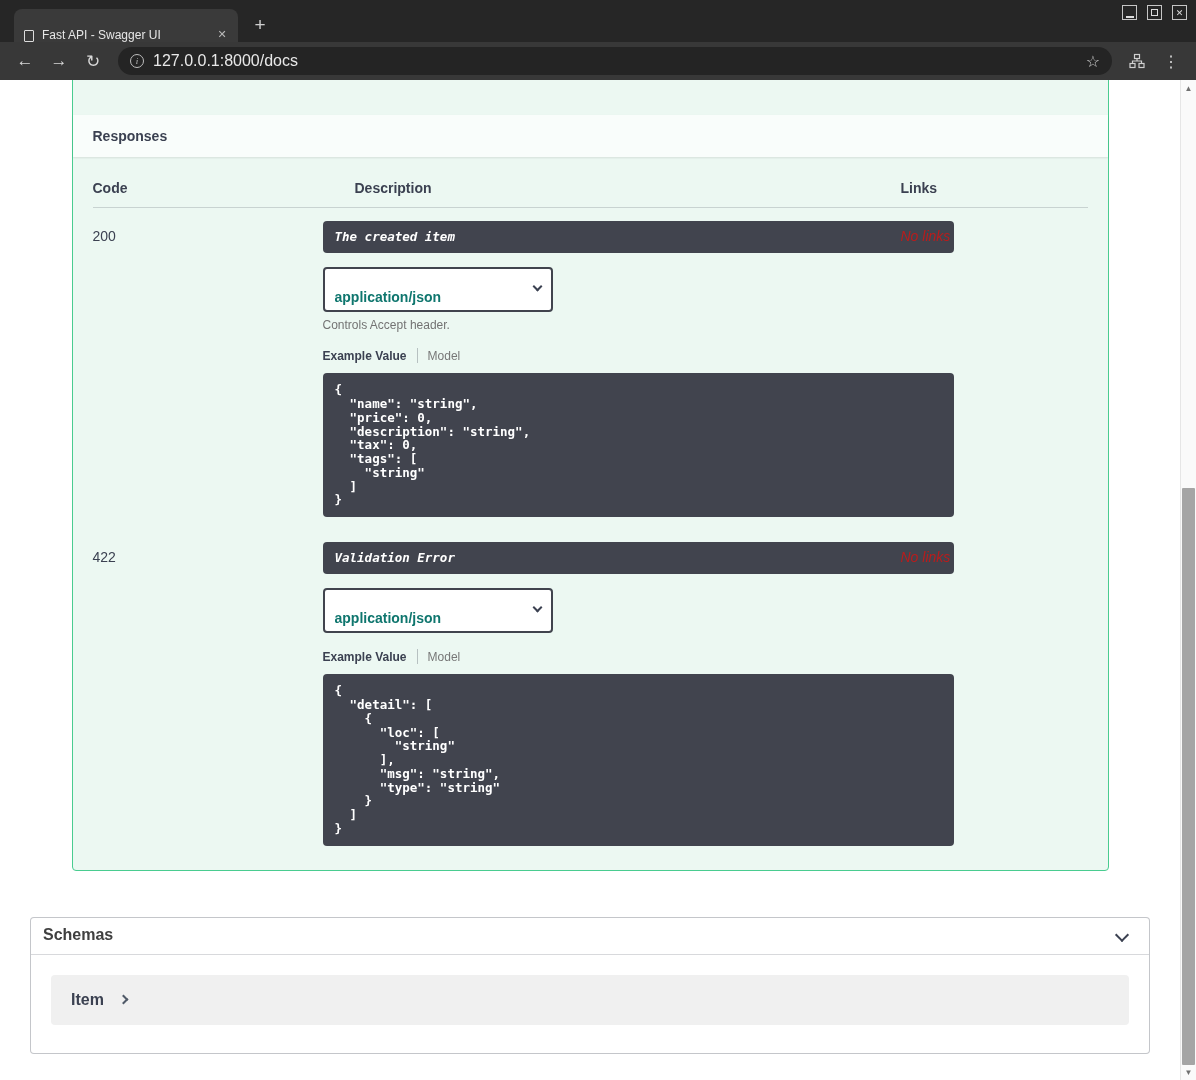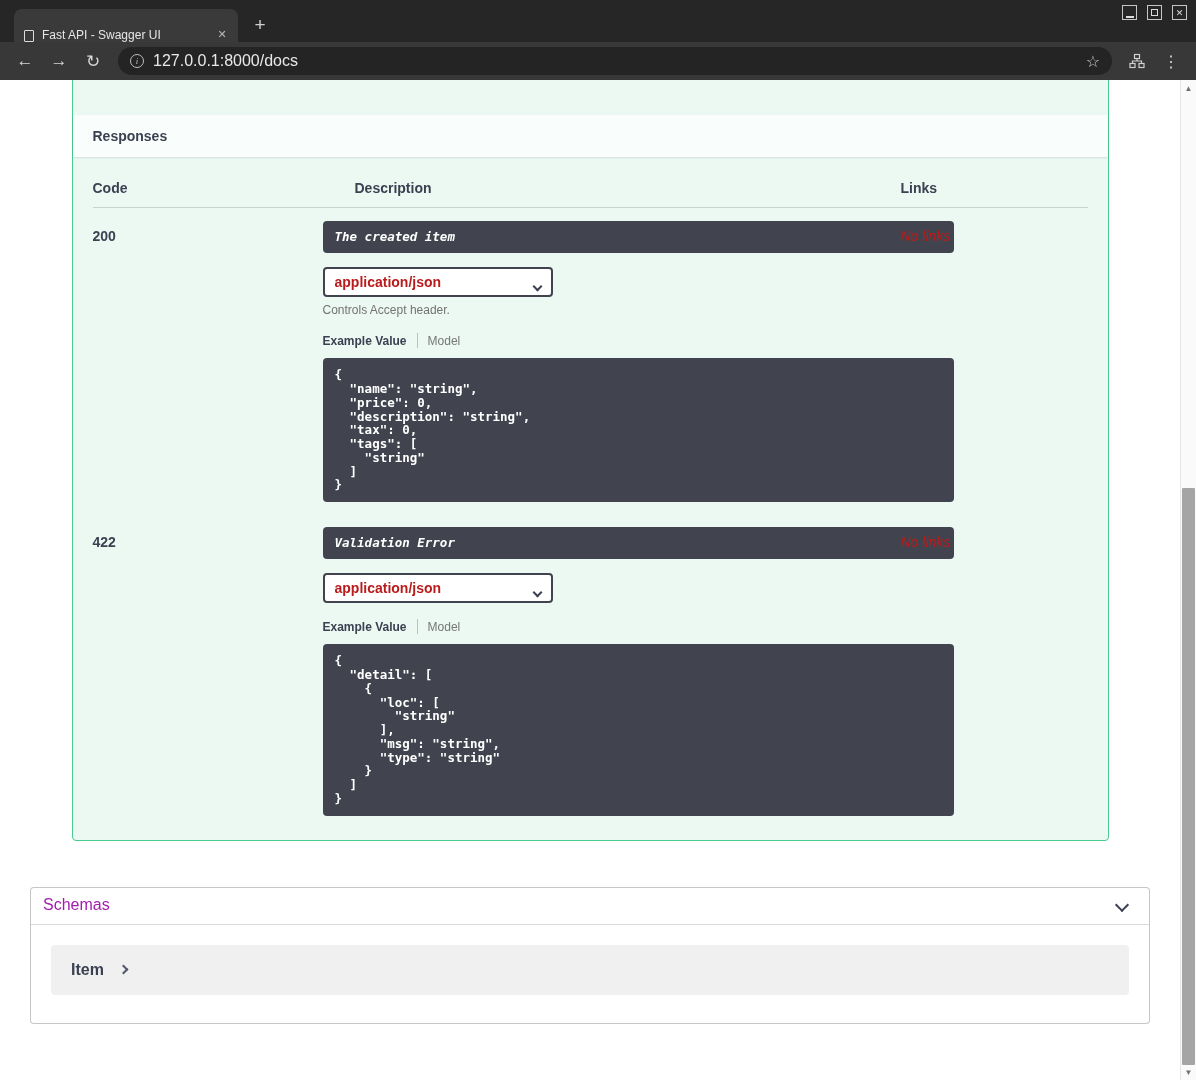--- a/index.html
+++ b/index.html
@@ -43,48 +43,48 @@
   .opblock { width:1037px; margin:-62px auto 0; border:1px solid #49cc90; border-radius:4px; background:#ecf8f2; }
   .opblock-top-space { height:96px; }
   .section-header { padding:13px 20px; background:rgba(255,255,255,0.66); box-shadow:0 1px 2px rgba(0,0,0,0.1); }
   .section-header h4 { font-size:14px; font-weight:700; color:#3b4151; }
   .table-wrap { padding:8px 20px 12px; }
   .thead { display:flex; padding:15px 0 11px; border-bottom:1px solid rgba(59,65,81,0.2); font-size:14px; font-weight:700; color:#3b4151;gap:32px; }
   .col-code { width:230px; }
   .col-desc { flex:1; min-width:0; }
   .col-links { width:187px; }
   .trow { display:flex; padding:13px 0 12px; }
-  .cell-code { width:230px; font-size:14px; color:#3b4151; padding-top:7px;font-weight:bold; }
+  .cell-code { width:230px; font-size:14px; color:#3b4151; padding-top:7px; }
   .cell-desc { flex:1; min-width:0; }
   .cell-links { width:187px; font-size:14px; font-style:italic; color:#b91c1c; padding-top:7px; }
 
   .resp-desc { width:631px; background:#41444e; color:#fff; border-radius:4px; padding:8px 12px;
     font:italic 700 12.5px/1.3 "DejaVu Sans Mono", monospace; }
   .media-type { position:relative; width:230px; margin-top:14px; }
   .media-type select { width:100%; appearance:none; -webkit-appearance:none; background:#fff;
-    border:2px solid #41444e; border-radius:4px; padding:5px 32px 5px 10px;
-    font-family:"Liberation Sans", sans-serif; font-size:14px; font-weight:700; color:#b91c1c; }
+    border:2px solid #41444e; border-radius:4px; padding:20px 32px 5px 10px;
+    font-family:"Liberation Sans", sans-serif; font-size:14px; font-weight:700; color:#0f766e; }
   .sel-chev { position:absolute; right:12px; top:9px; pointer-events:none; }
   .chev { display:inline-block; border-right:2px solid #3b4151; border-bottom:2px solid #3b4151; }
   .chev.down { transform:rotate(45deg); }
   .chev.right { transform:rotate(-45deg); }
   .chev.s7 { width:7px; height:7px; }
   .chev.s10 { width:10px; height:10px; }
   .accept-hint { margin-top:6px; font-size:12px; color:#737373; }
   .ex-tabs { margin-top:16px; display:flex; align-items:center; font-size:12px; }
   .ex-tab-active { font-weight:700; color:#3b4151; }
   .ex-divider { width:1px; height:15px; background:rgba(59,65,81,0.3); margin:0 10px; }
   .ex-tab { color:#777; }
   pre.example { width:631px; margin-top:10px; background:#41444e; color:#fff; border-radius:4px;
     padding:10px 12px; font:600 12.5px/1.1 "DejaVu Sans Mono", monospace; white-space:pre; overflow:hidden; }
 
   
   .schemas { width:1120px; margin:46px auto 0; border:1px solid rgba(59,65,81,0.3); border-radius:4px; background:#fff; }
   .schemas-header { display:flex; align-items:center; justify-content:space-between; padding:8px 22px 10px 12px; border-bottom:1px solid rgba(59,65,81,0.2); }
-  .schemas-title { font-size:16px; font-weight:400; color:#a21caf; }
+  .schemas-title { font-size:16px; font-weight:700; color:#404040; }
   .models-body { padding:20px; }
   .model-row { background:#f0f0f0; border-radius:4px; padding:16px 20px; margin-bottom:8px; display:flex; align-items:center; }
   .model-name { font-size:16px; font-weight:700; color:#3b4151; }
   .model-row .chev { margin-left:16px; border-color:#505a68; }
 </style>
 </head>
 <body>
 
 <div class="window">
 

